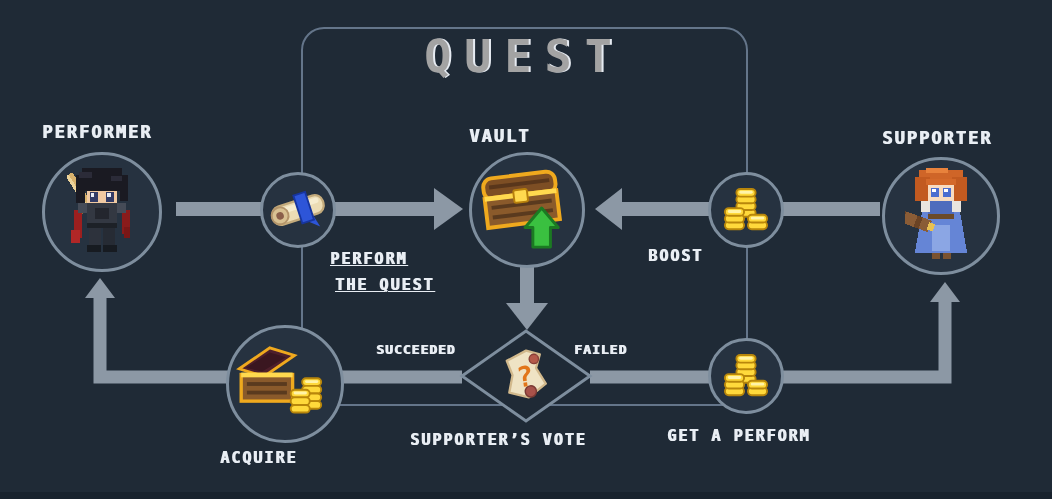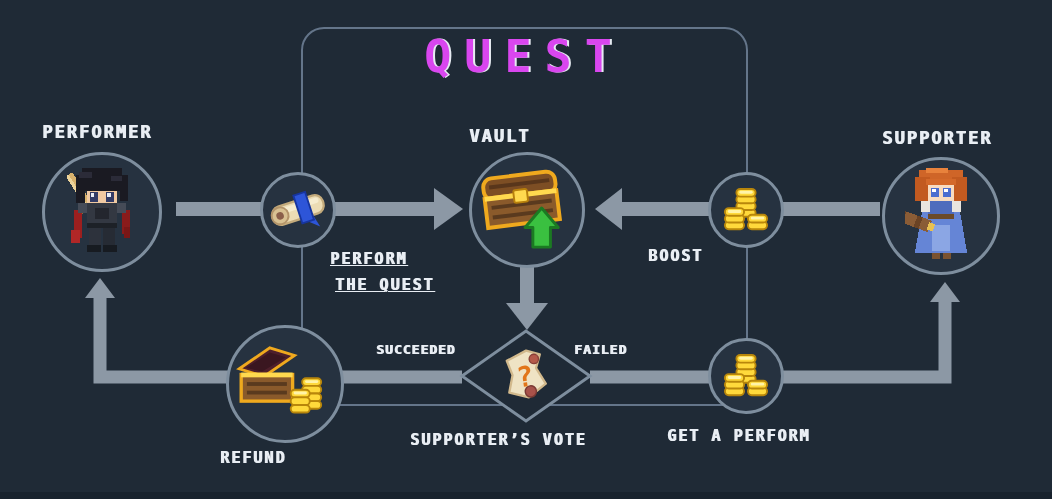--- a/index.html
+++ b/index.html
@@ -30,21 +30,21 @@
     text-shadow:1px 0 0 #e9eef4;
   }
   .lab17{font-size:17px;}
   .lab16{font-size:15px;}
   .lab15{font-size:15px;}
   .lab13{font-size:13px; letter-spacing:1px;}
   .center{text-align:left;}
 
   #quest-title{
     position:absolute; left:302px; top:30px; width:445px;
-    text-align:center; color:#d946ef; font-weight:bold;
+    text-align:center; color:#a3a3a3; font-weight:bold;
     font-size:45px; letter-spacing:13px;
     text-shadow:2px 0 0 #e6ebf2;
   }
   #perform-label{line-height:26px;}
   #perform-label .l2{padding-left:5px;}
   .icon{display:block;}
 </style>
 </head>
 <body>
 
@@ -259,16 +259,16 @@
   <div class="plabel lab15" style="left:648px; top:247px;">BOOST</div>
 
   <div class="plabel lab13" style="left:376px; top:342px;">SUCCEEDED</div>
 
   <div class="plabel lab13" style="left:574px; top:342px;">FAILED</div>
 
   <div class="plabel lab16 center" style="left:410px; top:431px; width:236px;">SUPPORTER’S VOTE</div>
 
   <div class="plabel lab16 center" style="left:667px; top:427px; width:162px;">GET A PERFORM</div>
 
-  <div class="plabel lab16 center" style="left:220px; top:449px; width:130px;">REFUND</div>
+  <div class="plabel lab16 center" style="left:220px; top:449px; width:130px;">ACQUIRE</div>
 
   <div id="bottom-strip"></div>
 </div>
 
 </body></html>

